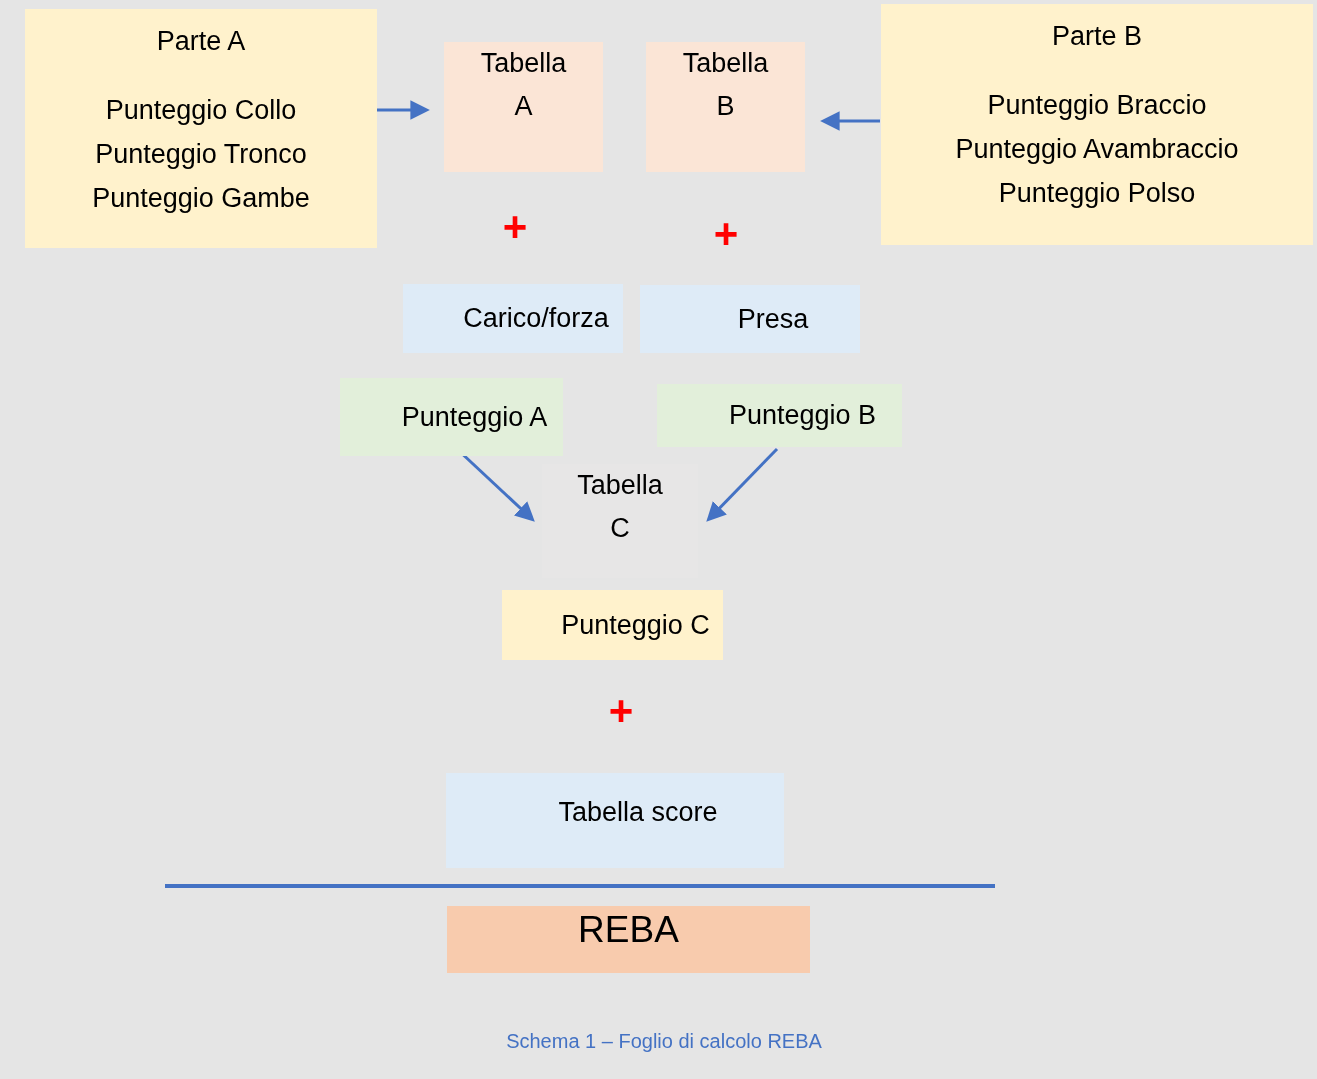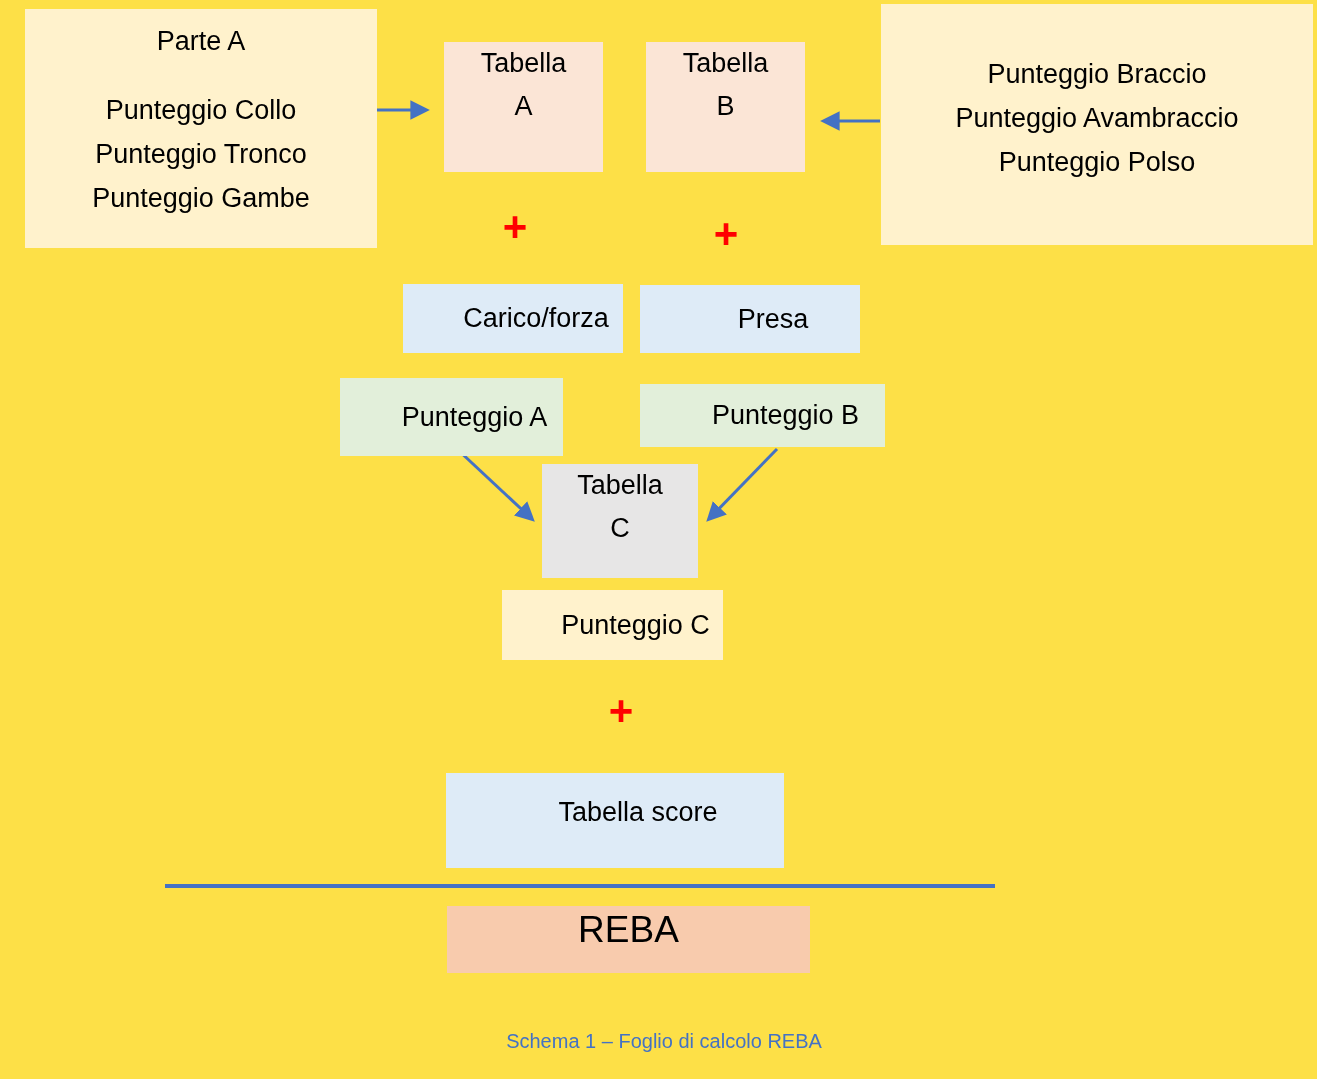--- a/index.html
+++ b/index.html
@@ -1,20 +1,20 @@
 <!DOCTYPE html>
 <html><head>
 <meta charset="utf-8">
 <style>
   html, body { margin: 0; padding: 0; background: #ffffff; }
   .canvas {
     position: relative;
     width: 1317px;
     height: 1079px;
-    background: #fde047;
+    background: #e5e5e5;
     font-family: "Liberation Sans", sans-serif;
     color: #000000;
     overflow: hidden;
   }
   .box { position: absolute; box-sizing: border-box; }
   .center { display: flex; align-items: center; justify-content: center; }
   .txt { font-size: 27px; line-height: 1.2; padding-left: 46px; }
 
   
   .parte { text-align: center; padding-top: 17px; }
@@ -27,21 +27,21 @@
   
   .tabella { text-align: center; padding-top: 0; }
   .tabella div { line-height: 43px; font-size: 27px; }
   #tabella-a { left: 444px; top: 42px;  width: 159px; height: 130px; }
   #tabella-b { left: 646px; top: 42px;  width: 159px; height: 130px; }
   #tabella-c { left: 542px; top: 464px; width: 156px; height: 114px; }
 
   #carico-forza { left: 403px; top: 284px; width: 220px; height: 69px; }
   #presa        { left: 640px; top: 285px; width: 220px; height: 68px; }
   #punteggio-a  { left: 340px; top: 378px; width: 223px; height: 78px; }
-  #punteggio-b  { left: 640px; top: 384px; width: 245px; height: 63px; }
+  #punteggio-b  { left: 657px; top: 384px; width: 245px; height: 63px; }
   #punteggio-c  { left: 502px; top: 590px; width: 221px; height: 70px; }
   #activity-score { left: 446px; top: 773px; width: 338px; height: 95px; padding-bottom: 16px; }
   #reba { left: 447px; top: 906px; width: 363px; height: 67px; font-size: 37px; padding-bottom: 20px; }
 
   .plus {
     position: absolute;
     width: 50px; height: 50px;
     display: flex; align-items: center; justify-content: center;
     font-size: 42px; font-weight: 700;
   }
@@ -84,20 +84,21 @@
   <div class="box parte" id="parte-a" style="background-color: rgb(255, 242, 204);">
     <div class="title">Parte A</div>
     <div class="items">
       <div>Punteggio Collo</div>
       <div>Punteggio Tronco</div>
       <div>Punteggio Gambe</div>
     </div>
   </div>
 
   <div class="box parte" id="parte-b" style="background-color: rgb(255, 242, 204);">
+    <div class="title">Parte B</div>
     <div class="items">
       <div>Punteggio Braccio</div>
       <div>Punteggio Avambraccio</div>
       <div>Punteggio Polso</div>
     </div>
   </div>
 
   <div class="box tabella" id="tabella-a" style="background-color: rgb(251, 229, 214);">
     <div>Tabella</div>
     <div>A</div>

